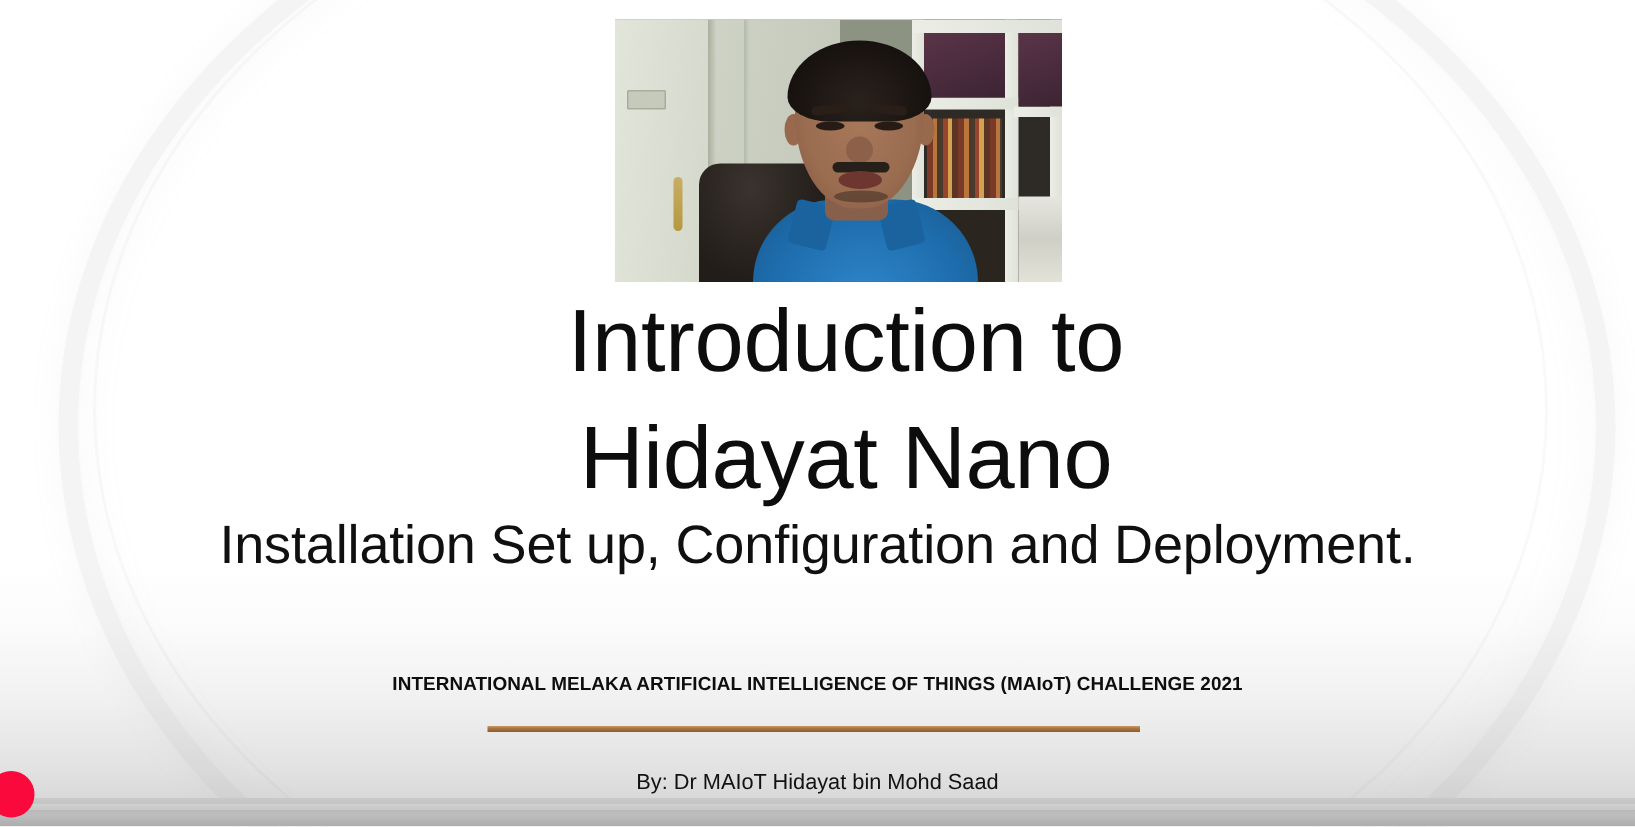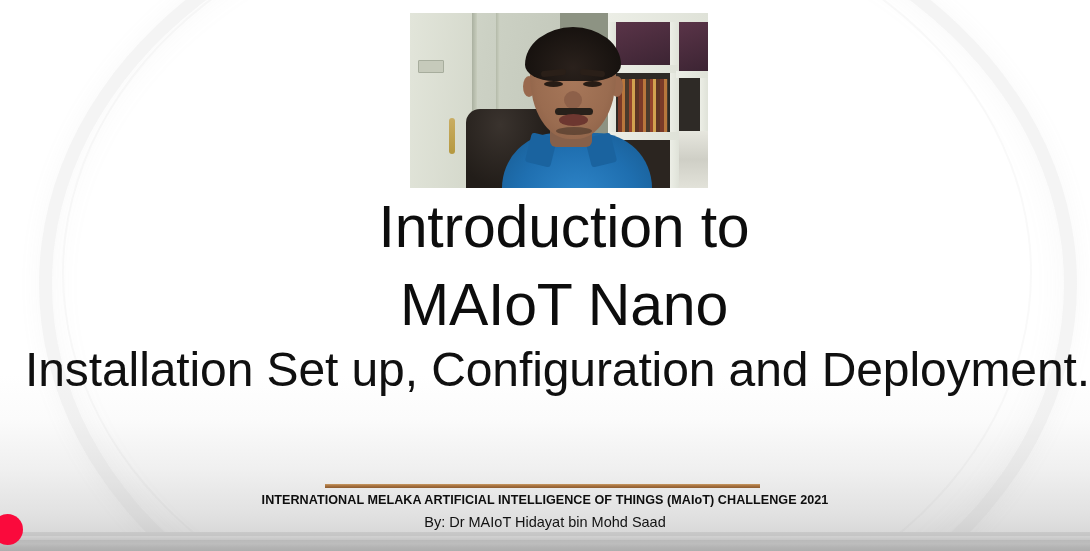--- a/index.html
+++ b/index.html
@@ -220,39 +220,38 @@
     line-height: 78px;
     color: #0d0d0d;
     letter-spacing: -0.2px;
     white-space: nowrap;
     padding-left: 38px;
   }
   .subtitle {
     position: absolute;
     left: 0; right: 0;
     top: 342px;
-    text-align: right;
-    font-size: 48px;
+    text-align: center;
+    font-size: 36px;
     font-weight: 400;
     color: #101010;
     letter-spacing: -0.1px;
     white-space: nowrap;
   }
 
   .event-heading {
     position: absolute;
     left: 0; right: 0;
     top: 449px;
     text-align: center;
     font-size: 12.6px;
     font-weight: bold;
     color: #0e0e0e;
     letter-spacing: 0.05px;
     white-space: nowrap;
-    margin-top: 44px;
   }
 
   .divider {
     position: absolute;
     left: 325px;
     top: 484px;
     width: 435px;
     height: 4px;
     background: linear-gradient(to bottom, #c79a63 0%, #a87240 45%, #8d5c30 100%);
   }
@@ -341,21 +340,21 @@
     <div class="wc-layer wc-eyeL"></div>
     <div class="wc-layer wc-eyeR"></div>
     <div class="wc-layer wc-nose"></div>
     <div class="wc-layer wc-stache"></div>
     <div class="wc-layer wc-mouth"></div>
     <div class="wc-layer wc-chin"></div>
   </div>
 
   <div class="title-block">
     <div class="title-line">Introduction to</div>
-    <div class="title-line">MAIoT Nano</div>
+    <div class="title-line">Hidayat Nano</div>
   </div>
 
   <div class="subtitle">Installation Set up, Configuration and Deployment.</div>
 
   <div class="event-heading">INTERNATIONAL MELAKA ARTIFICIAL INTELLIGENCE OF THINGS (MAIoT) CHALLENGE 2021</div>
 
   <div class="divider"></div>
 
   <div class="byline">By: Dr MAIoT Hidayat bin Mohd Saad</div>
 

